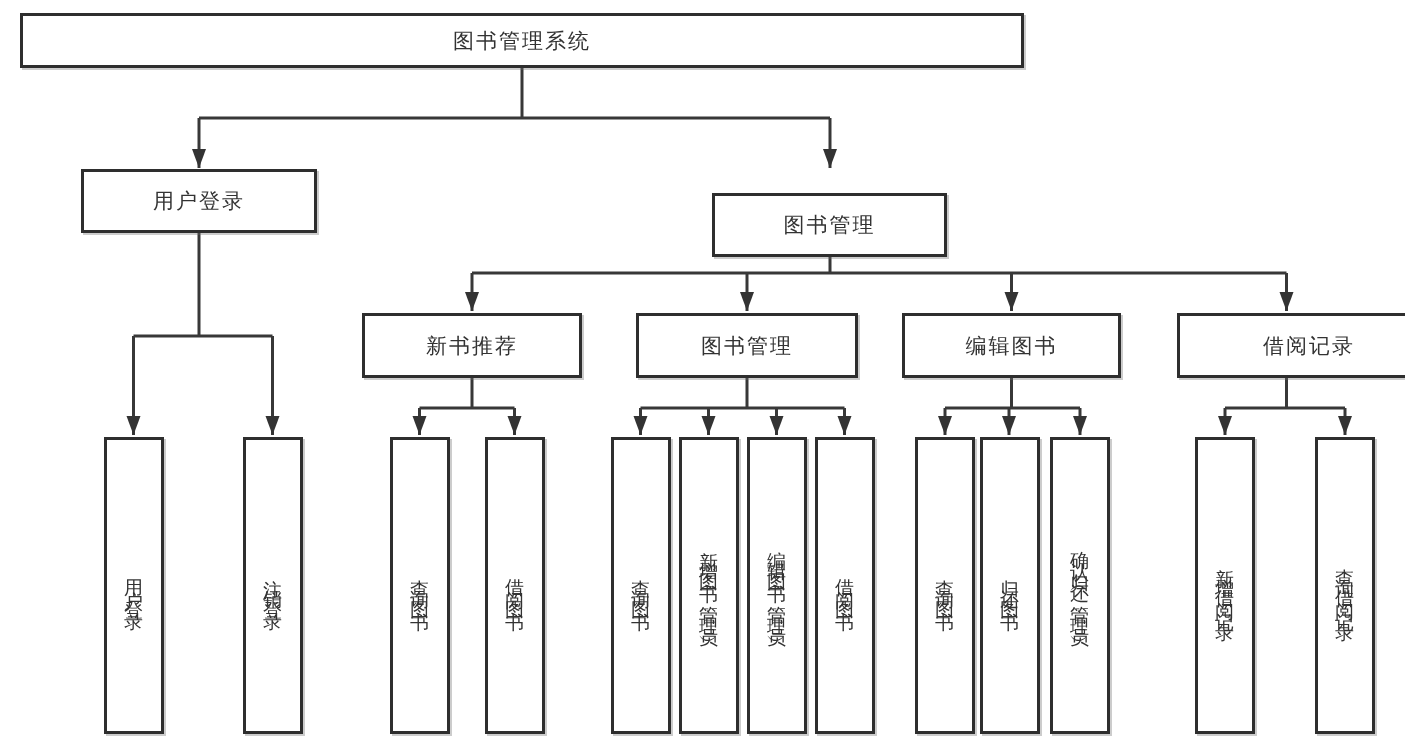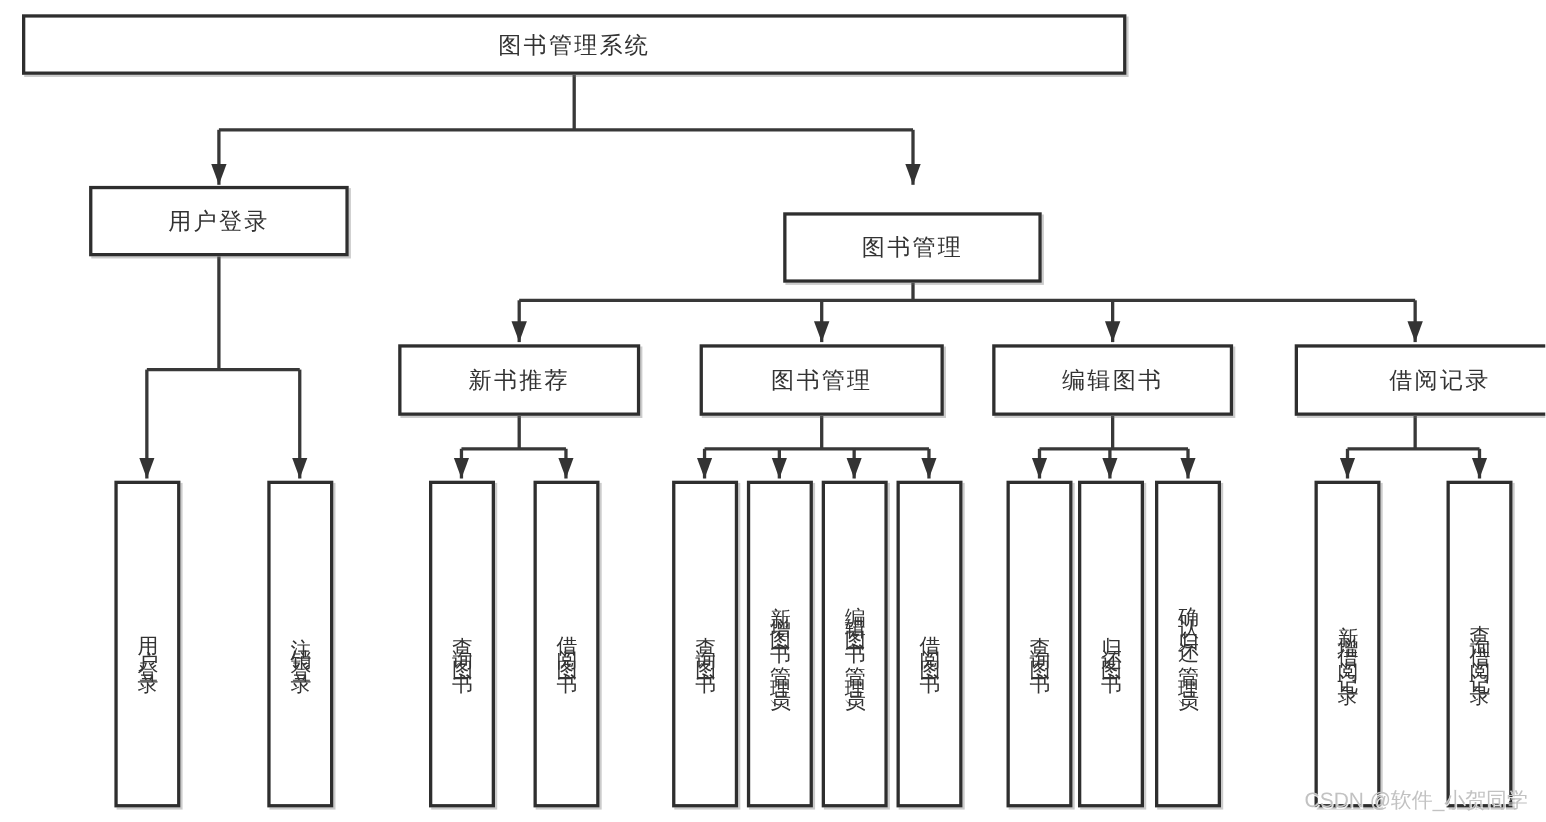--- a/index.html
+++ b/index.html
@@ -182,15 +182,14 @@
     <span class="vlbl">确认归还（管理员）</span>
   </div>
 
   <div class="node leaf" id="l-br1">
     <span class="vlbl">新增借阅记录</span>
   </div>
   <div class="node leaf" id="l-br2">
     <span class="vlbl">查询借阅记录</span>
   </div>
 
-  <div id="watermark">CSDN @软件_小贺同学</div>
 
 </div>
 
 </body></html>

